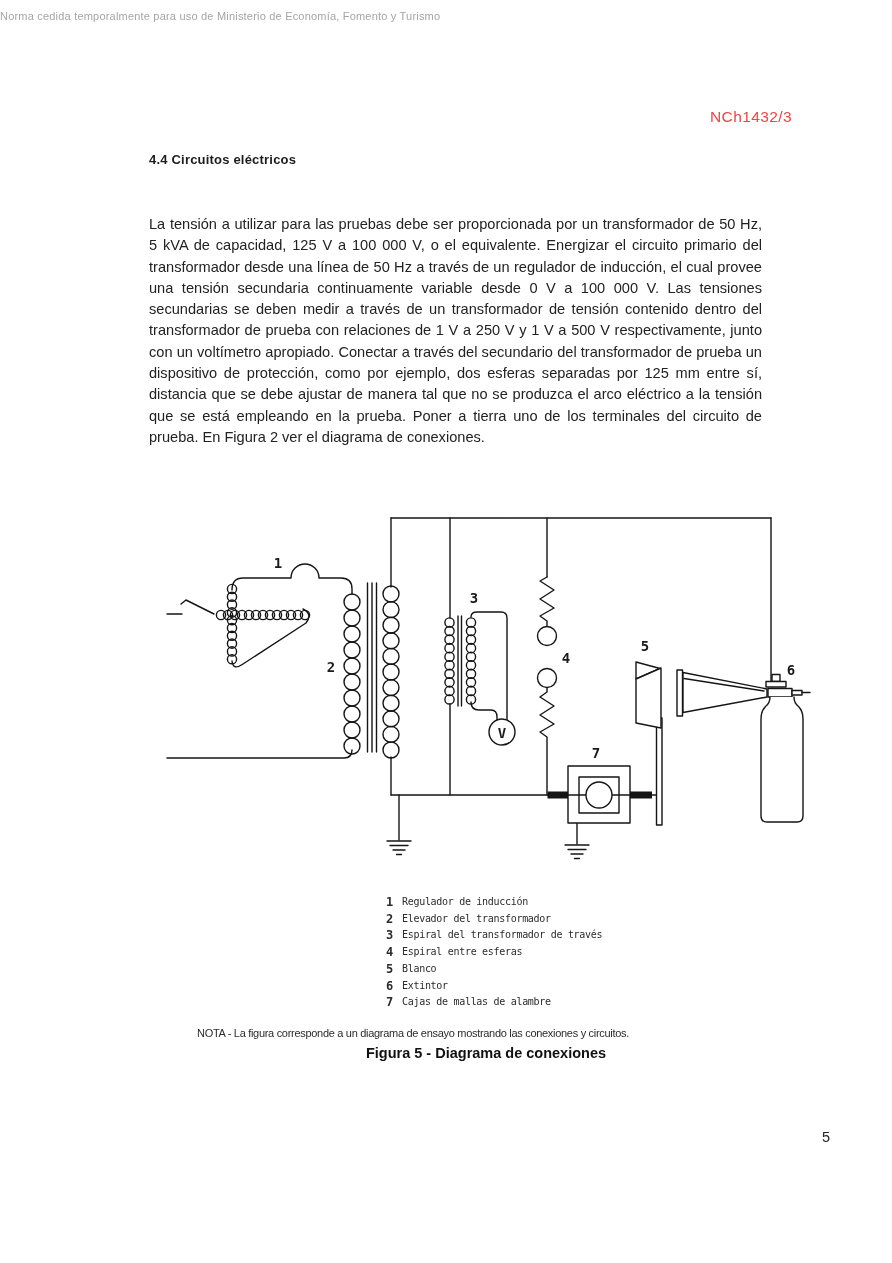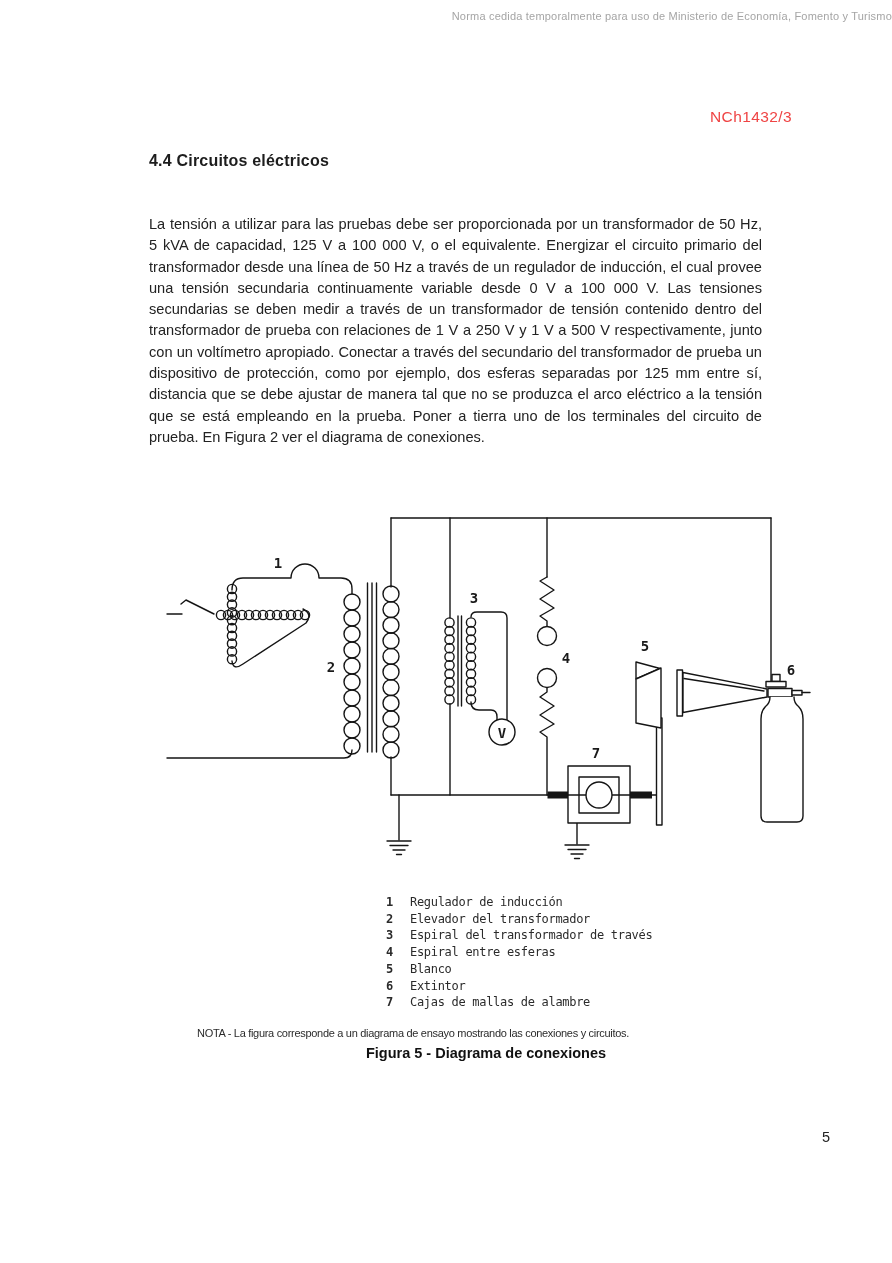--- a/index.html
+++ b/index.html
@@ -2,30 +2,30 @@
 <html><head>
 <meta charset="utf-8">
 <style>
   html,body{margin:0;padding:0;background:#e8e8e8;}
   .page{
     position:relative;width:892px;height:1263px;margin:0 auto;
     background:#ffffff;overflow:hidden;
     font-family:"Liberation Sans",sans-serif;color:#1d1d1d;
   }
   .watermark{
-    position:absolute;top:10px;left:0;width:100%;text-align:right;
+    position:absolute;top:10px;left:0;width:100%;text-align:left;
     font-size:11px;color:#a5a5a5;letter-spacing:.2px;
   }
   .doc-code{
     position:absolute;top:108px;right:100px;
     font-size:15.5px;color:#ef4444;letter-spacing:.4px;
   }
   .section-heading{
     position:absolute;top:152px;left:149px;
-    font-size:16px;font-weight:bold;letter-spacing:.2px;
+    font-size:13px;font-weight:bold;letter-spacing:.2px;
   }
   .body-par{
     position:absolute;top:188px;left:149px;width:613px;
     font-size:14.6px;line-height:21.3px;text-align:justify;color:#222;margin-top:26px;
   }
   .diagram{position:absolute;top:505px;left:160px;}
   .diagram svg{display:block;}
   .diagram path,.diagram line,.diagram polyline,.diagram circle,
   .diagram rect,.diagram polygon{
     stroke:#151515;stroke-width:1.4;fill:none;stroke-linecap:round;stroke-linejoin:round;
@@ -35,21 +35,21 @@
   .diagram text{
     font-family:"DejaVu Sans Mono",monospace;font-size:14px;font-weight:bold;
     fill:#1a1a1a;stroke:none;text-anchor:middle;
   }
   .legend{
     position:absolute;top:894px;left:386px;
     font-family:"DejaVu Sans Mono",monospace;color:#2b2b2b;
   }
   .legend-item{display:flex;line-height:16.7px;}
   .legend-num{width:12px;font-size:12px;font-weight:bold;flex:none;}
-  .legend-label{margin-left:12px;font-size:12px;letter-spacing:-.3px;white-space:nowrap;}
+  .legend-label{margin-left:4px;font-size:10px;letter-spacing:-.3px;white-space:nowrap;}
   .fig-note{
     position:absolute;top:1027px;left:197px;width:600px;
     font-family:Liberation Sans, sans-serif;font-size:11px;
     letter-spacing:-.3px;color:#2b2b2b;white-space:nowrap;
   }
   .fig-caption{
     position:absolute;top:1045px;left:300px;width:372px;text-align:center;
     font-size:14.5px;font-weight:bold;color:#111;
   }
   .page-num{

